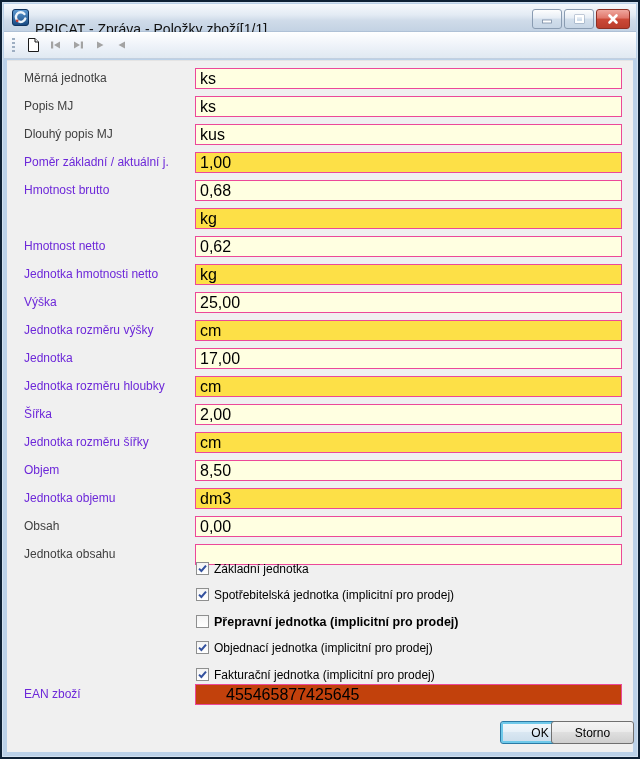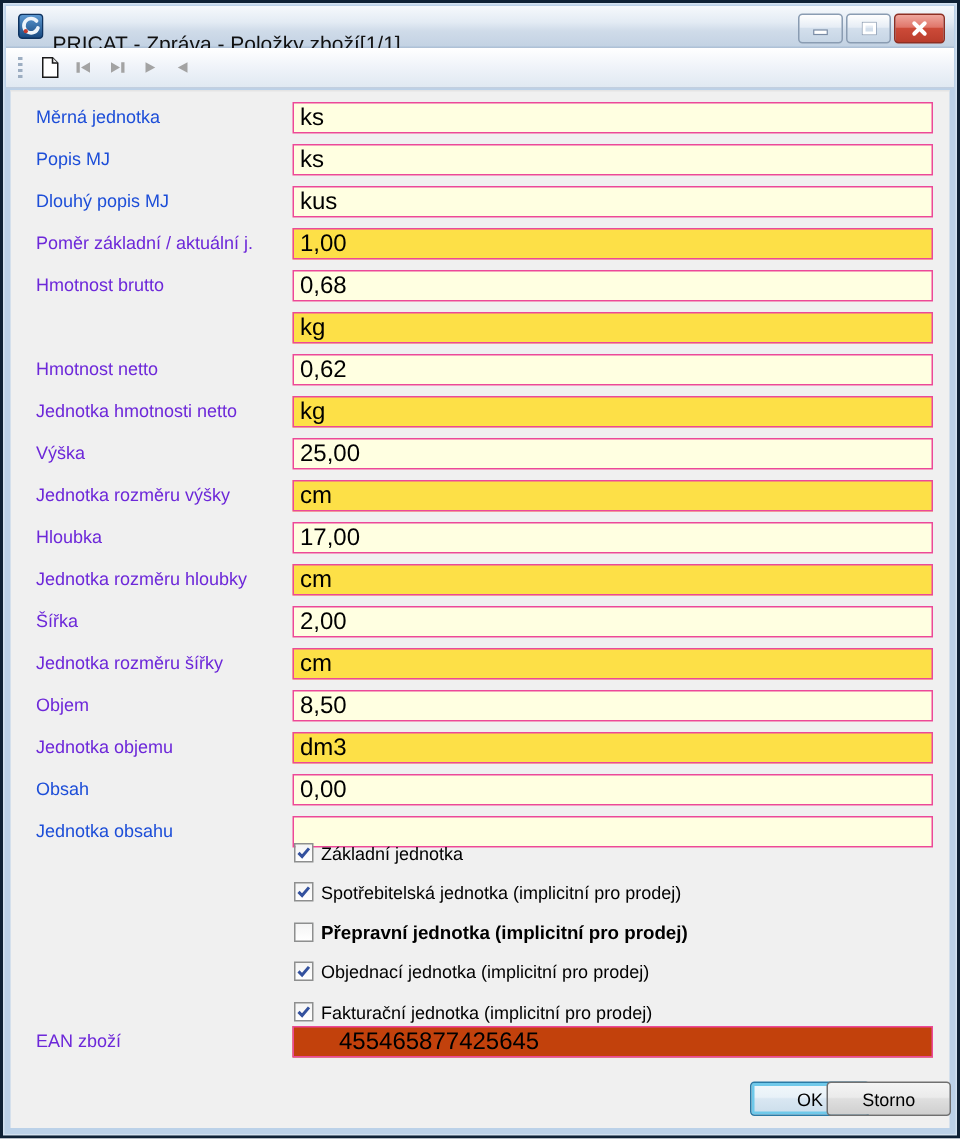--- a/index.html
+++ b/index.html
@@ -31,21 +31,21 @@
   .grip{position:absolute;left:8px;top:6px;width:3px;height:16px;
         background:repeating-linear-gradient(180deg,#9DAEC2 0 2px,transparent 2px 4px);}
   .tb-btn{position:absolute;top:3px;width:20px;height:20px;border:none;background:transparent;
           padding:1px;display:flex;align-items:center;justify-content:center;}
 
   
   .client-bg{position:absolute;left:5px;top:58px;right:5px;bottom:5px;background:#F0F0F0;
              border-top:1px solid #E4E4E4;}
 
   .field-row{position:absolute;left:0;width:640px;height:21px;}
-  .field-label{position:absolute;left:22px;top:0;line-height:21px;font-size:12px;color:#1d4ed8;
+  .field-label{position:absolute;left:22px;top:0;line-height:21px;font-size:12px;color:#404040;
                white-space:nowrap;}
   .field-label.blue{color:#6d28d9;}
   .field-input{position:absolute;left:193px;top:0;width:427px;height:21px;box-sizing:border-box;
                border:1px solid #ec4899;font-family:"Liberation Sans",sans-serif;font-size:16px;
                color:#000;padding:0 4px;outline:none;}
   .field-input.editable{background:#FFFFE1;}
   .field-input.readonly{background:#fde047;}
   .field-input.ean{background:#c2410c;padding-left:30px;}
 
   
@@ -184,21 +184,21 @@
     <span class="field-label blue">Výška</span>
     <input class="field-input editable" type="text" value="25,00" style="">
   </div>
 
   <div class="field-row" style="top: 318px;">
     <span class="field-label blue">Jednotka rozměru výšky</span>
     <input class="field-input readonly" type="text" readonly="" value="cm" style="">
   </div>
 
   <div class="field-row" style="top: 346px;">
-    <span class="field-label blue">Hloubka</span>
+    <span class="field-label blue">Jednotka</span>
     <input class="field-input editable" type="text" value="17,00" style="">
   </div>
 
   <div class="field-row" style="top: 374px;">
     <span class="field-label blue">Jednotka rozměru hloubky</span>
     <input class="field-input readonly" type="text" readonly="" value="cm" style="">
   </div>
 
   <div class="field-row" style="top: 402px;">
     <span class="field-label blue">Šířka</span>

